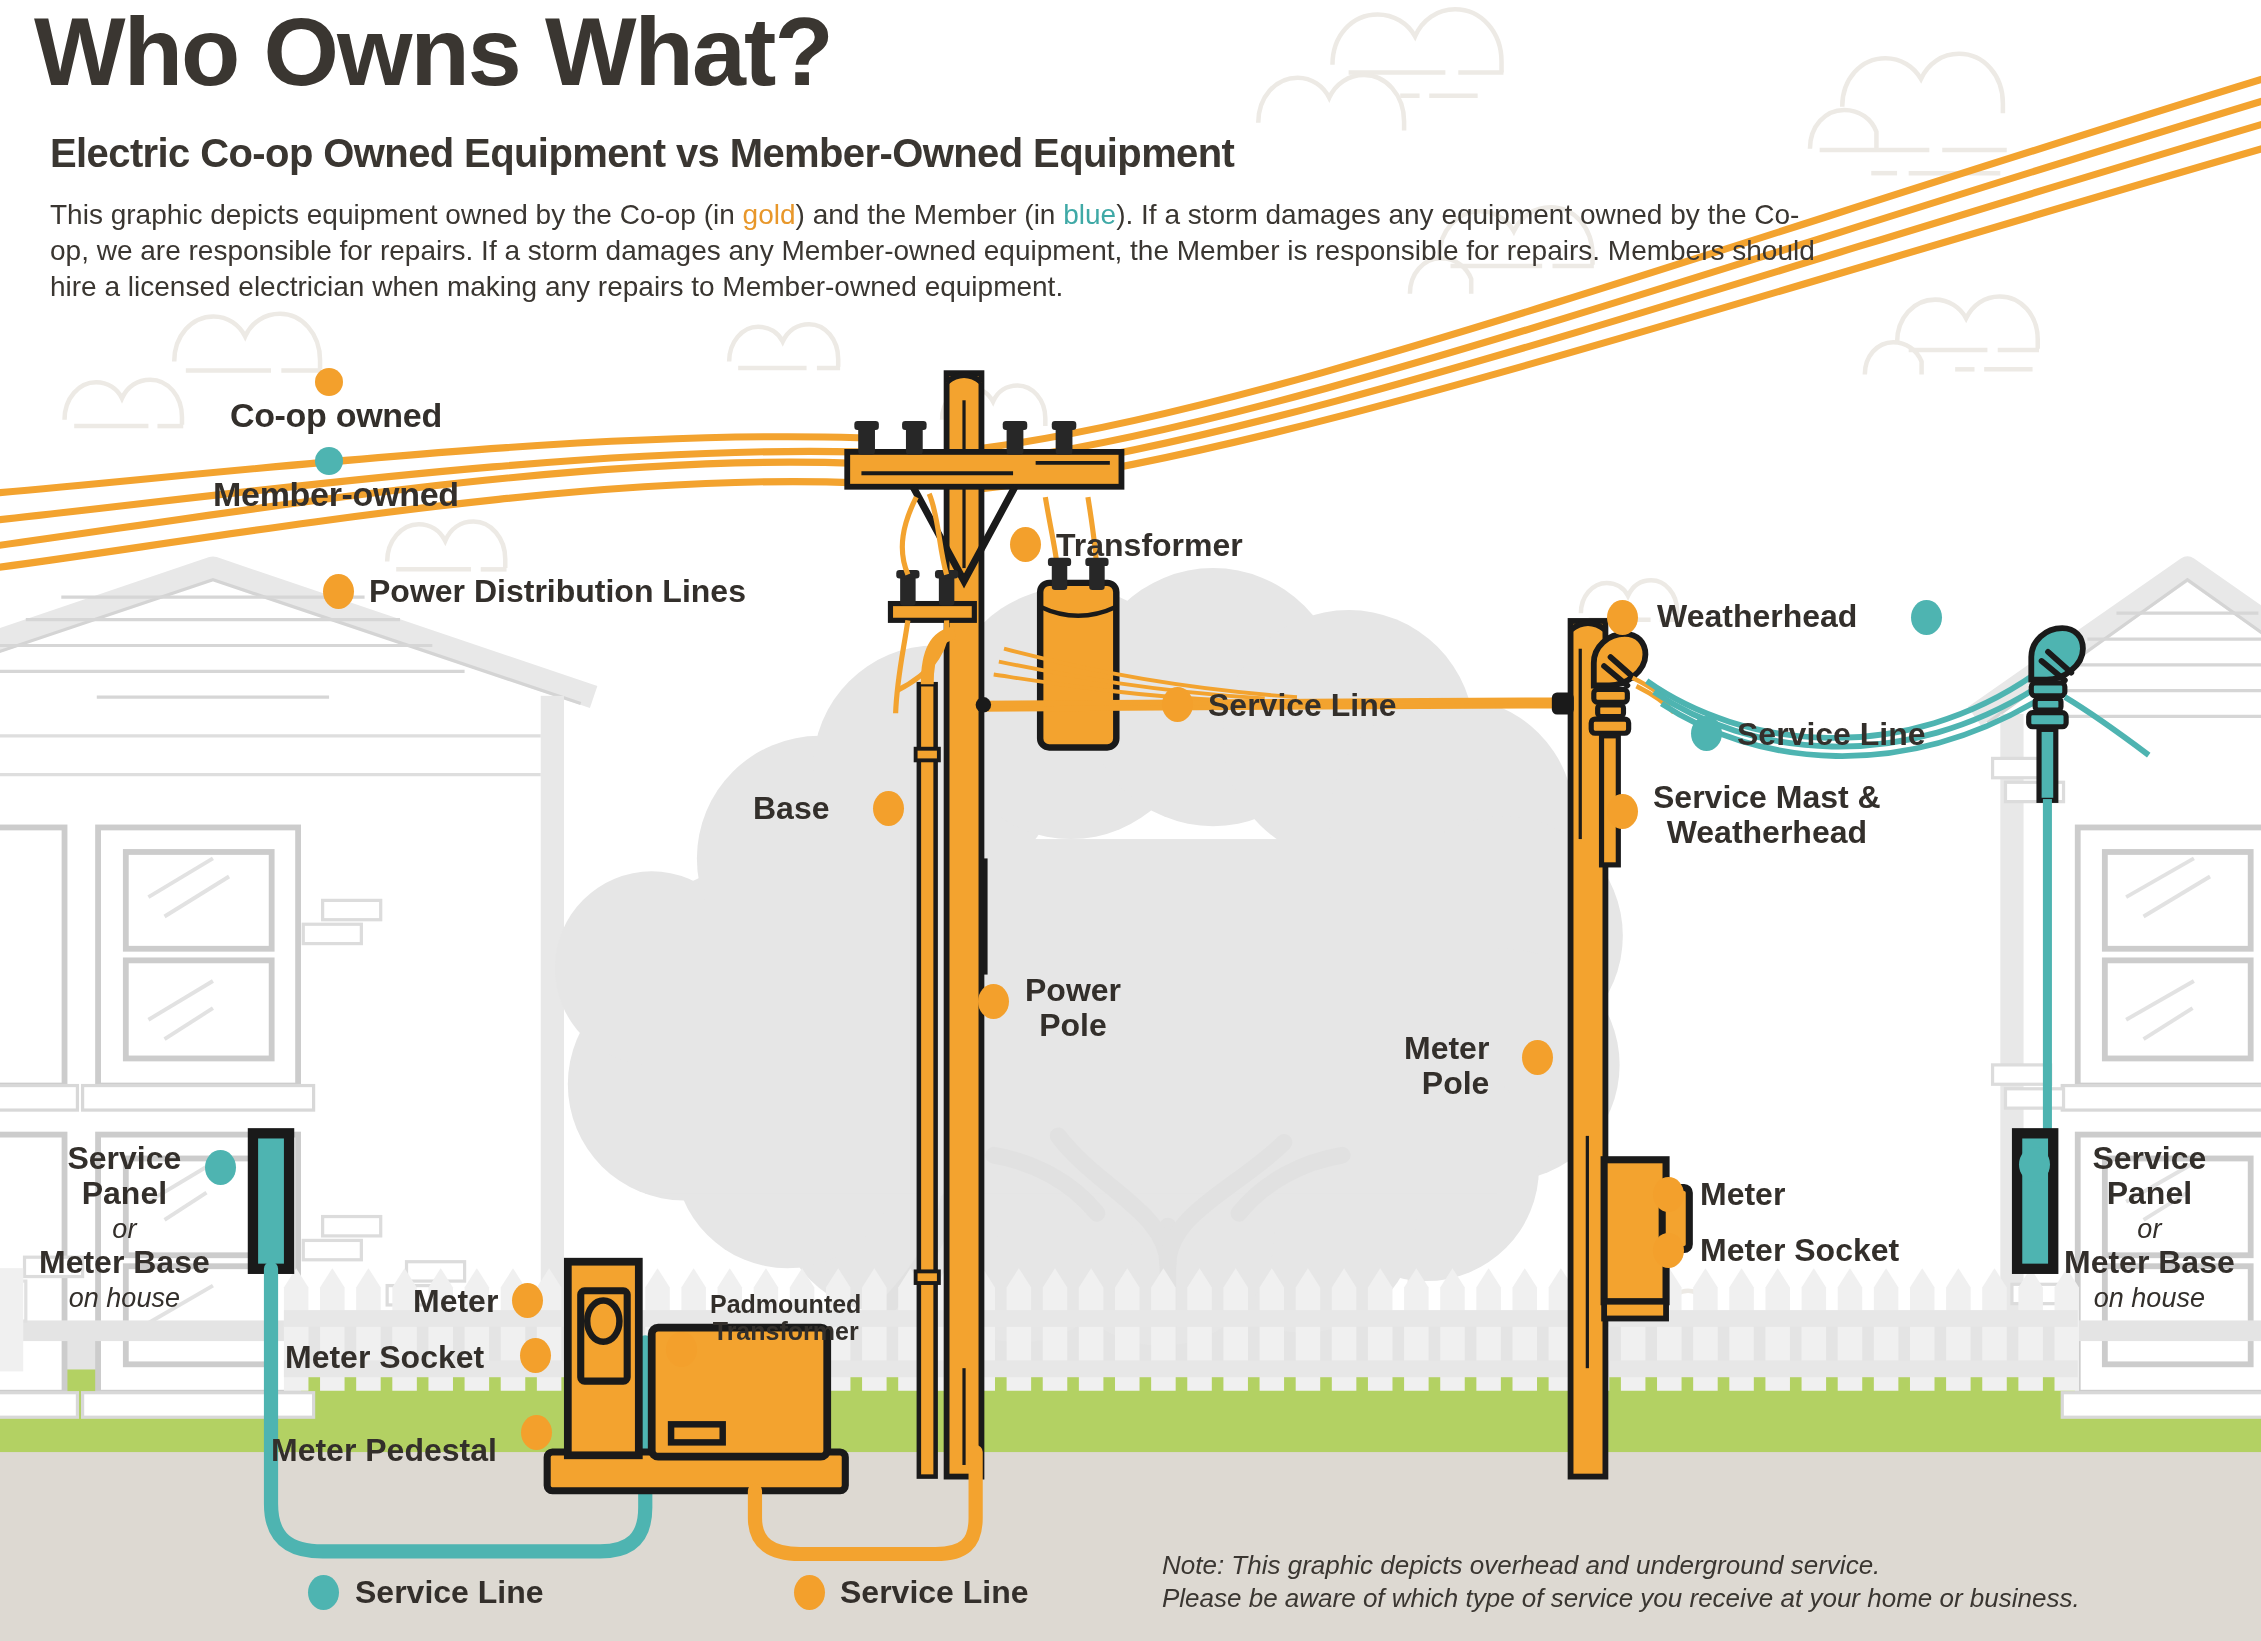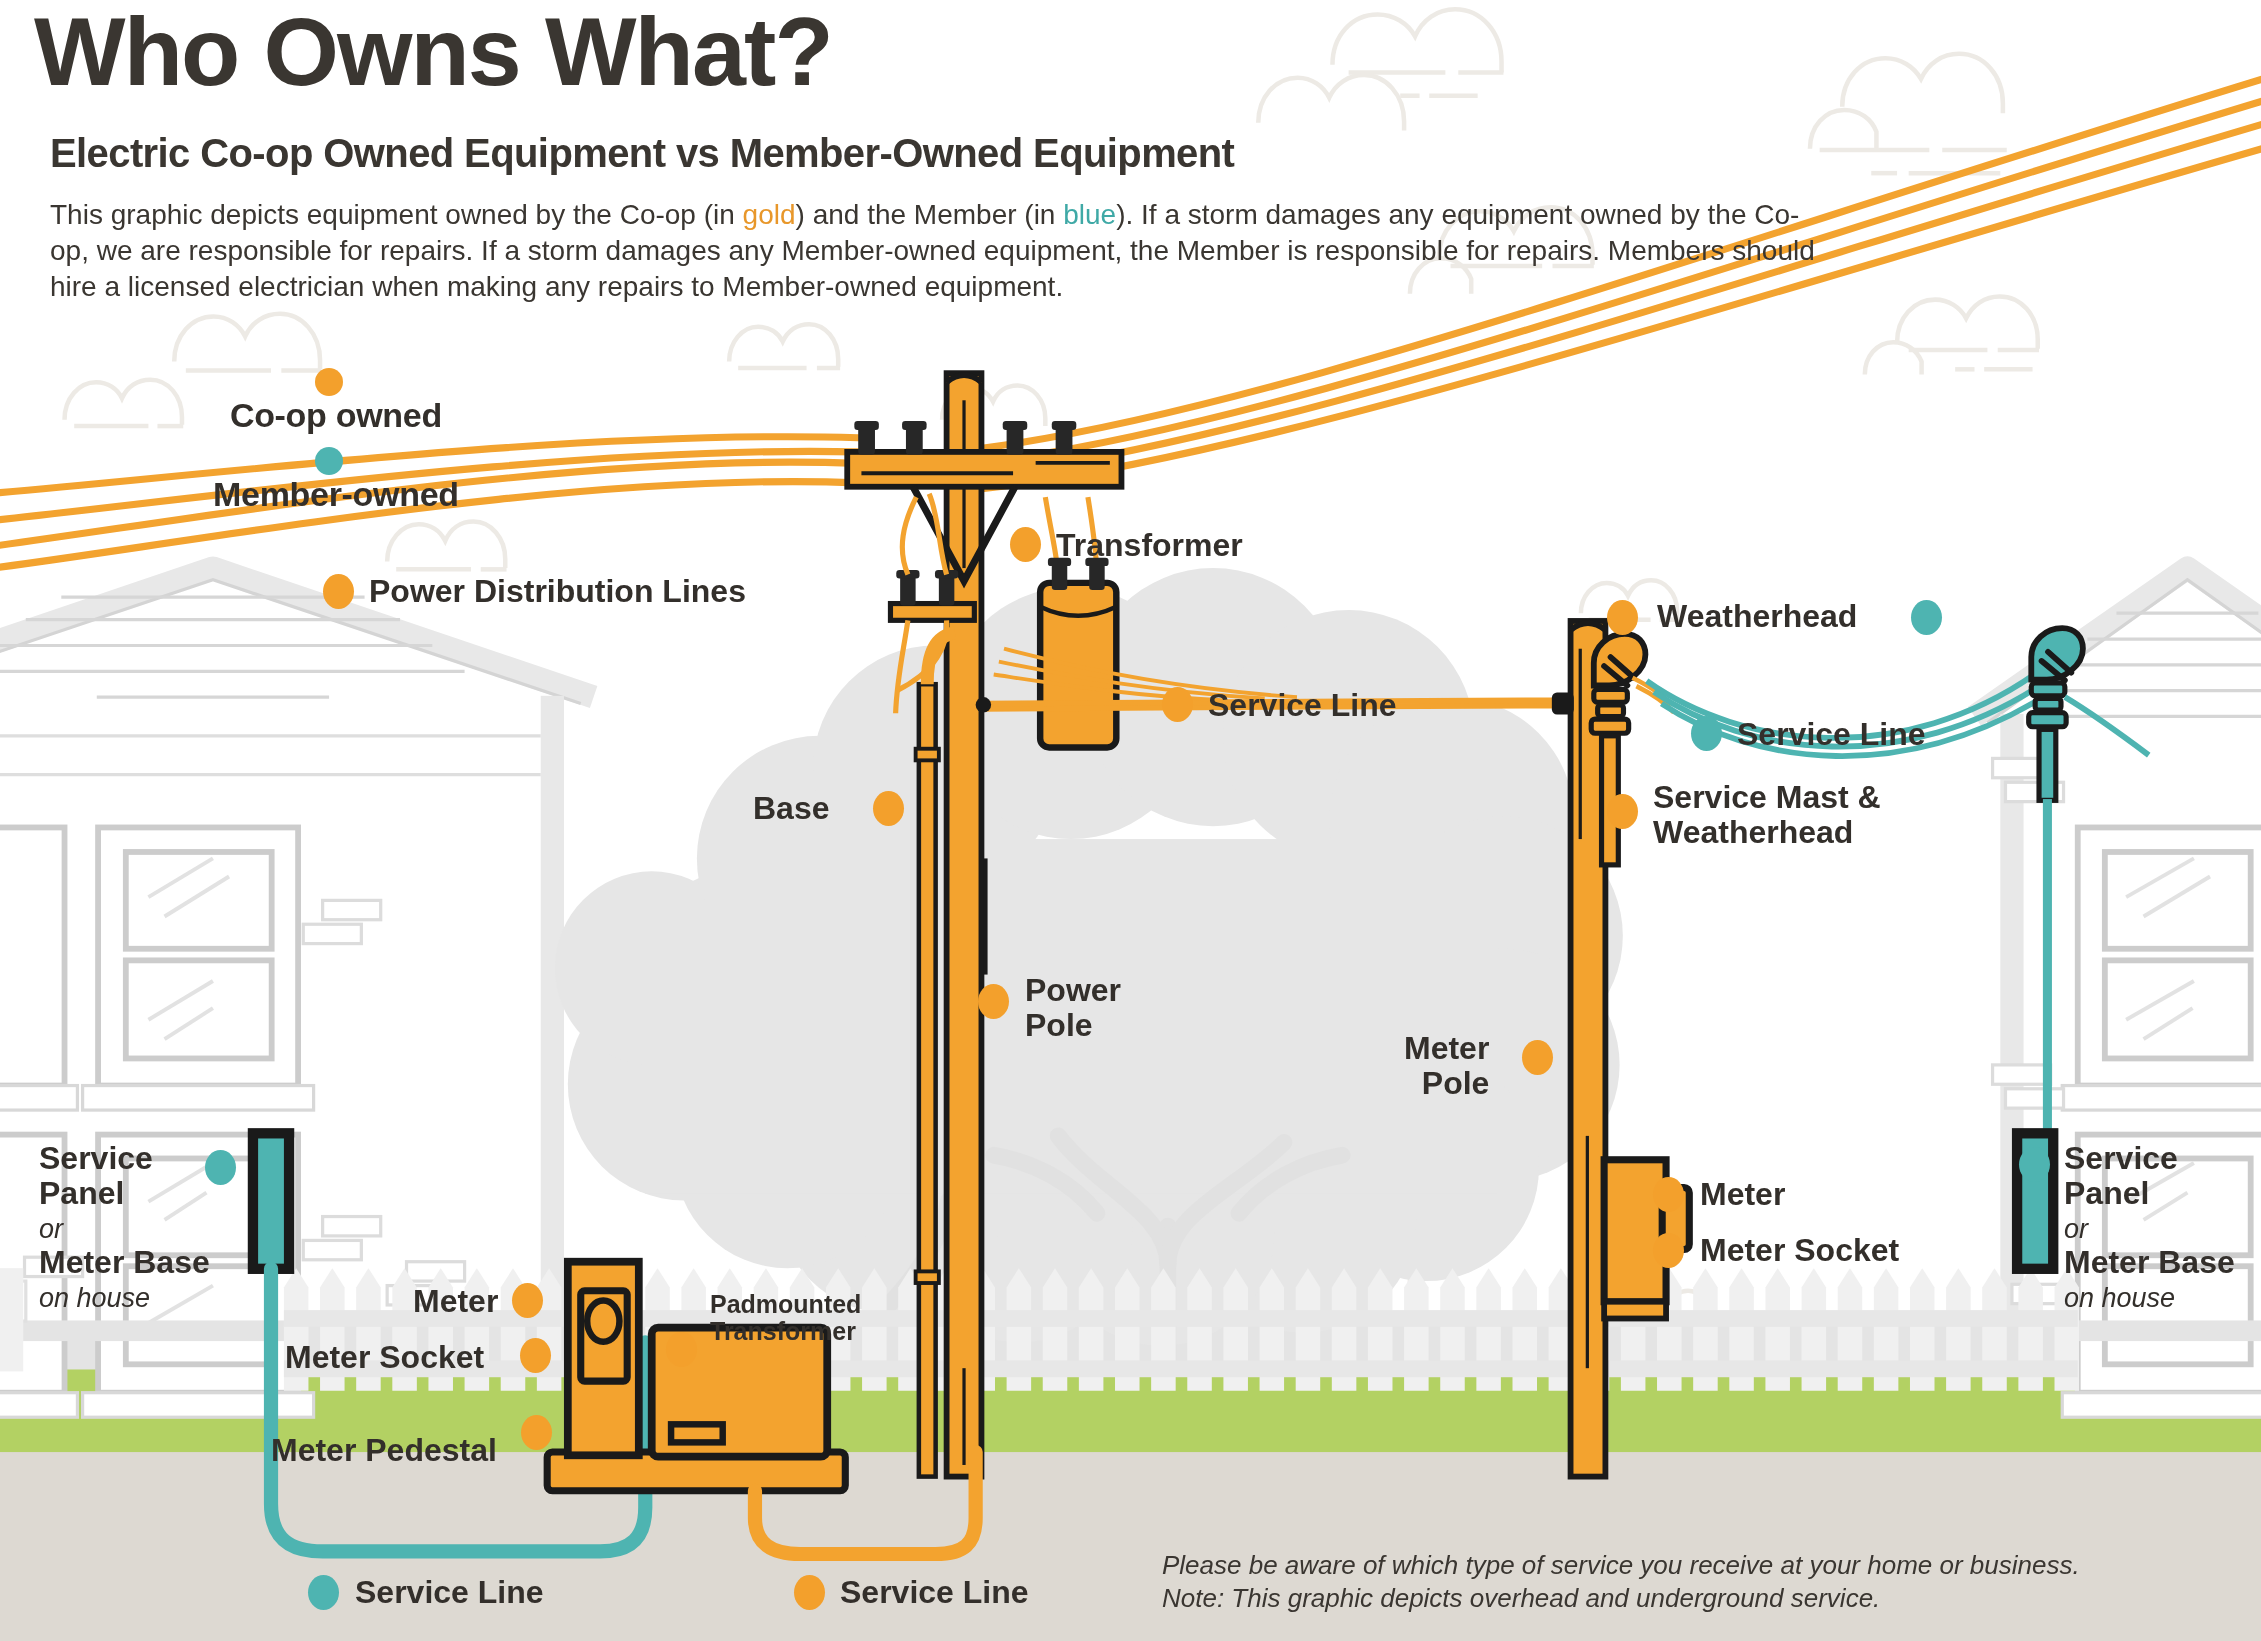--- a/index.html
+++ b/index.html
@@ -2,21 +2,21 @@
 <html style="font-size:10.3px"><head>
 <meta charset="utf-8">
 <style>
   html,body{margin:0;padding:0;background:#fff;}
   body{font-family:"Liberation Sans", sans-serif;}
   #stage{
     position:relative;width:2261px;height:1642px;overflow:hidden;
     background:#ffffff;
   }
   #stage svg.layer{position:absolute;left:0;top:0;width:2261px;height:1642px;}
-  .lbl{position:absolute;font-family:"Liberation Sans", sans-serif;font-weight:bold;color:#332F2B;line-height:1.08;white-space:nowrap;}
+  .lbl{position:absolute;font-family:"Liberation Sans", sans-serif;font-weight:bold;color:#332F2B;line-height:1.08;white-space:nowrap;text-align:center;}
   .dot{position:absolute;border-radius:50%;}
   .dot.co{background:#F3A02C;}
   .dot.mb{background:#4EB4B1;}
   
   #title{position:absolute;left:34px;top:-3.9px;font-size:97px;font-weight:bold;color:#3A3631;letter-spacing:-1.9px;font-family:"Liberation Sans", sans-serif;}
   #subtitle{position:absolute;left:50px;top:131px;font-size:40px;font-weight:bold;color:#3A3631;letter-spacing:-0.6px;font-family:"Liberation Sans", sans-serif;}
   #intro{position:absolute;left:50px;top:197px;width:1788px;font-size:28px;line-height:1.28;color:#3A3631;font-weight:400;font-family:"Liberation Sans", sans-serif;}
   #intro .gold{color:#E8972A;}
   #intro .blue{color:#3FA9A6;}
   
@@ -557,18 +557,18 @@
   <div class="lbl" style="left:271px;top:1433px;font-size:32px;">Meter Pedestal</div>
   <span class="dot co" style="left:521px;top:1415px;width:31px;height:35px;"></span>
 
   <span class="dot mb" style="left:308px;top:1575px;width:31px;height:35px;"></span>
   <div class="lbl" style="left:355px;top:1575px;font-size:32px;">Service Line</div>
 
   <span class="dot co" style="left:794px;top:1575px;width:31px;height:35px;"></span>
   <div class="lbl" style="left:840px;top:1575px;font-size:32px;">Service Line</div>
 
   <div id="note">
+    <div>Note: This graphic depicts overhead and underground service.</div>
     <div>Please be aware of which type of service you receive at your home or business.</div>
-    <div>Note: This graphic depicts overhead and underground service.</div>
   </div>
 
 </div>
 
 
 </body></html>

